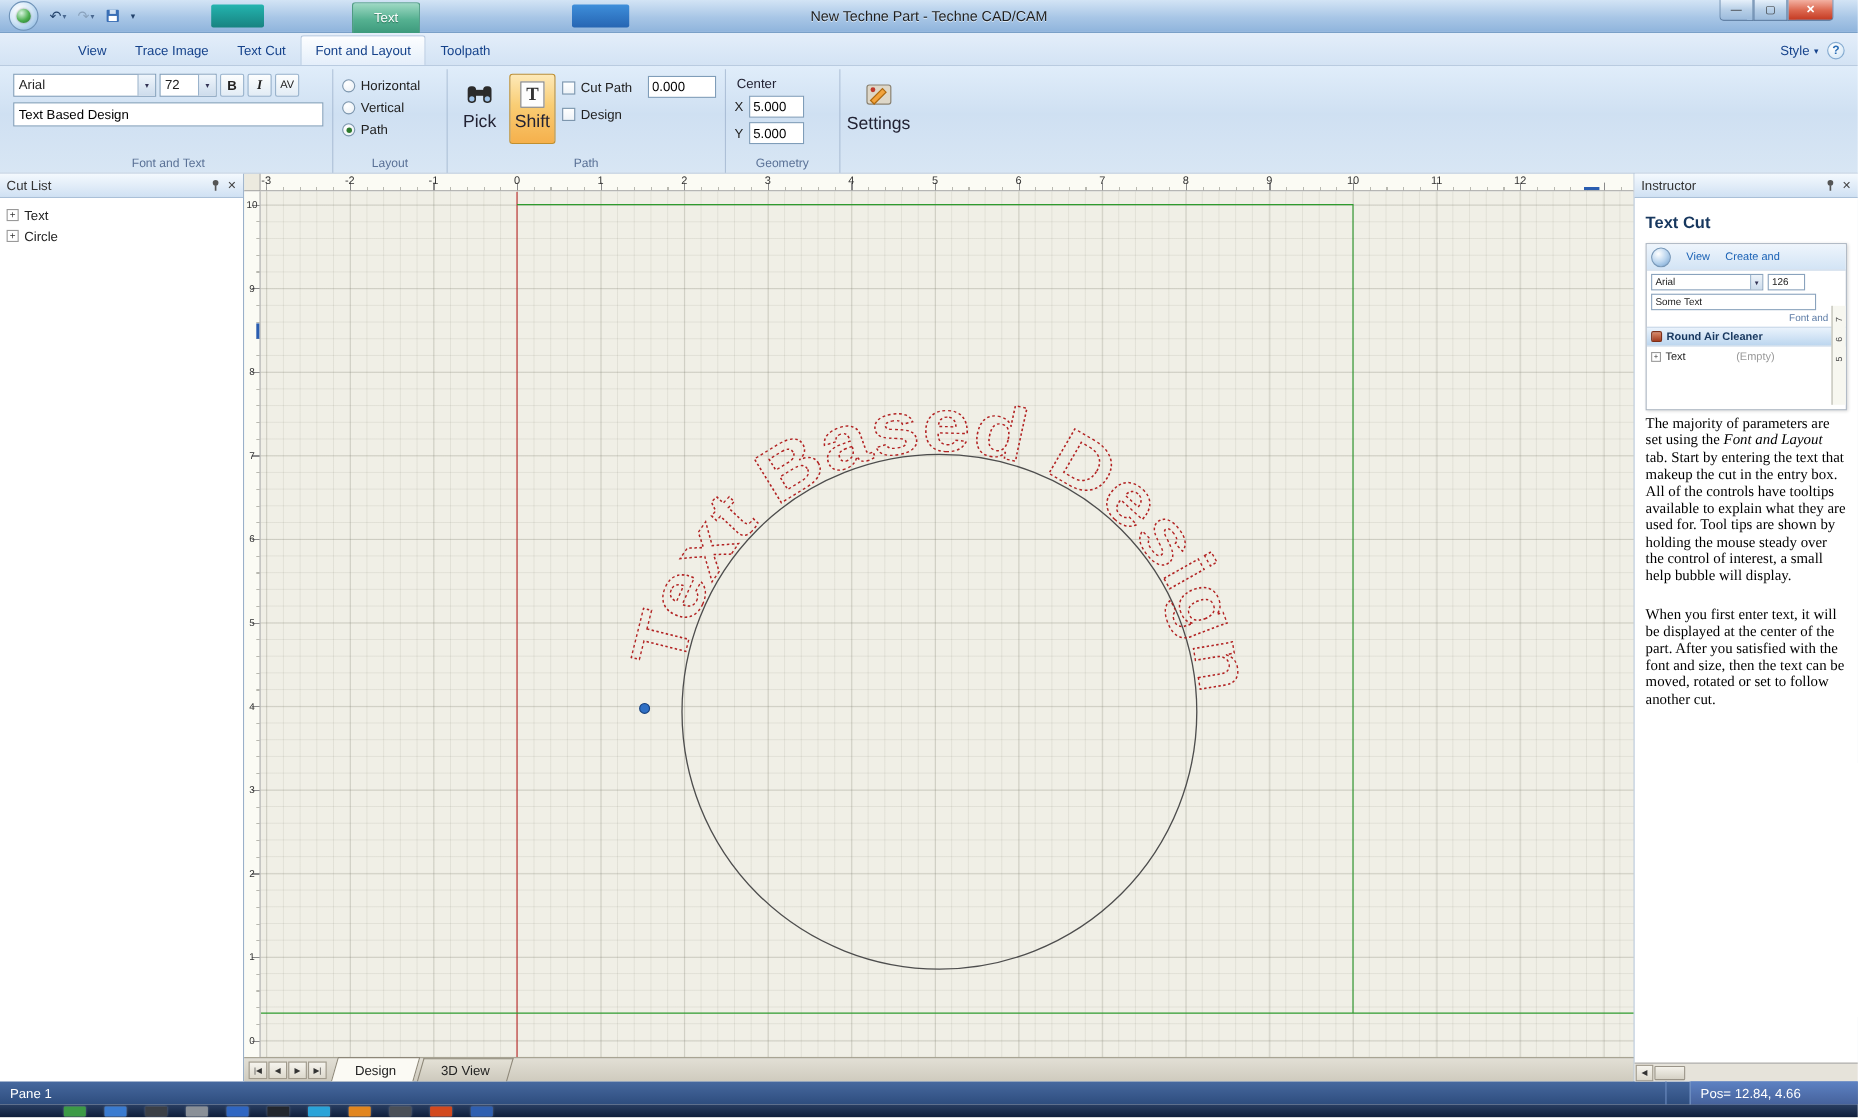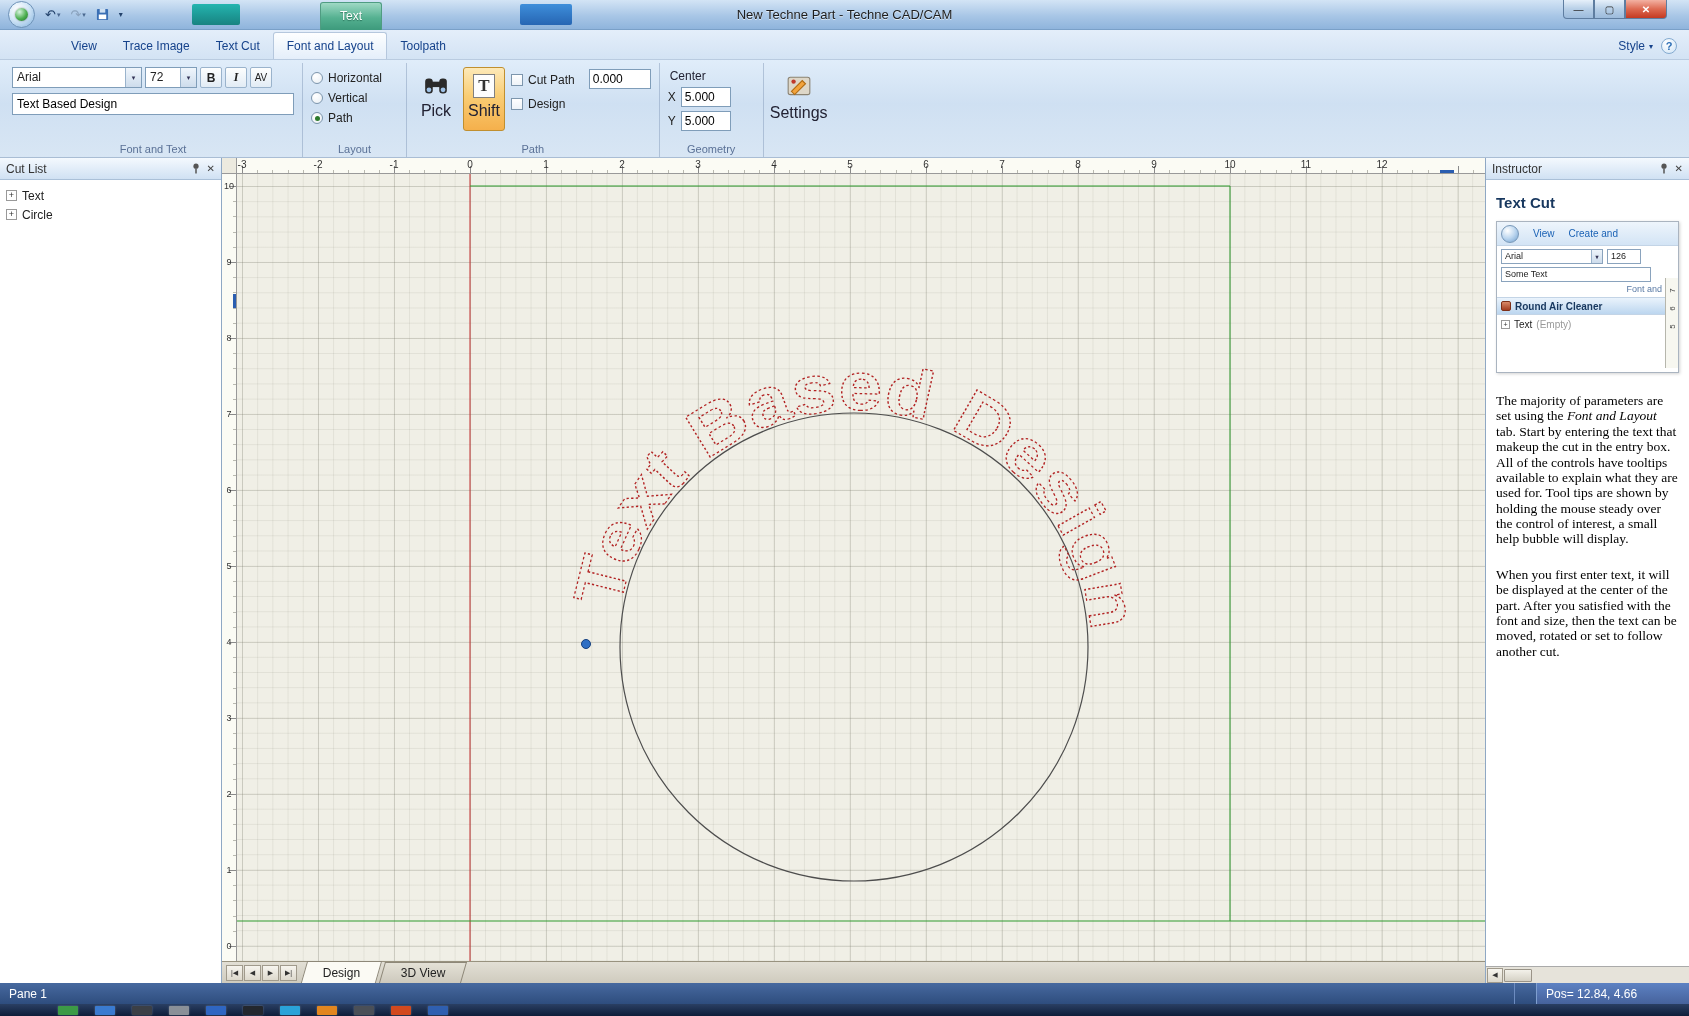--- a/index.html
+++ b/index.html
@@ -127,24 +127,24 @@
   .mini-combo { display:flex; width:102px; height:15px; border:1px solid #8aa3bd; background:#fff; }
   .mini-combo i { flex:1; font-style:normal; padding:1px 3px; font-size:9px; }
   .mini-combo b { width:11px; font-size:6px; background:linear-gradient(#eef4fa,#cddcec); border-left:1px solid #9ab3cc; display:flex; align-items:center; justify-content:center; color:#335; }
   .mini-size { width:34px; height:15px; border:1px solid #8aa3bd; background:#fff; padding:1px 3px; font-size:9px; }
   .mini-input { width:150px; height:15px; border:1px solid #8aa3bd; background:#fff; padding:1px 3px; font-size:9px; }
   .mini-grp { text-align:right; color:#5a7aa5; font-size:9px; padding:2px 16px 3px 0; }
   .mini-bar { height:18px; background:linear-gradient(#eaf3fc,#bcd6ef); border-top:1px solid #c3d4e6; border-bottom:1px solid #c3d4e6; display:flex; align-items:center; gap:4px; padding:0 4px; font-weight:bold; color:#17375e; font-size:10px; }
   .mini-ico { width:10px; height:10px; border-radius:2px; background:linear-gradient(#d98a6a,#a33c20); border:1px solid #7d2f18; }
   .mini-tree { display:flex; align-items:center; gap:4px; padding:4px 4px; font-size:10px; }
   .mini-tree .expander { width:9px; height:9px; font-size:7px; line-height:7px; }
-  .mini-empty { color:#999; }
+  .mini-empty { color:#999;margin-left:42px; }
   .mini-ruler { position:absolute; right:0; top:56px; bottom:4px; width:13px; border-left:1px solid #b6b6ac; background:#f7f7f0; display:flex; flex-direction:column; align-items:center; gap:9px; padding-top:8px; }
   .mrd { transform:rotate(-90deg); font-size:8px; color:#444; }
-  .ipara { font-family:"Liberation Serif",serif; font-size:13.5px; line-height:1.14; color:#000; margin-top:20px; }
+  .ipara { font-family:"Liberation Serif",serif; font-size:13.5px; line-height:1.14; color:#000; margin-top:4px; }
   .ipara + .ipara { margin-top:20px; }
   .ipara em { font-style:italic; }
   .iscroll { height:17px; border-top:1px solid #aaa; background:#e6e3da; display:flex; align-items:center; padding-left:1px; gap:1px; }
   .iscroll .nb { height:15px; width:16px; }
   .iscroll .thumb { width:28px; height:13px; border:1px solid #9a9488; background:linear-gradient(#f3f1ea,#d5d1c5); border-radius:1px; cursor:grab; }
 
   
   .statusbar { height:21px; background:linear-gradient(#47699f,#2e4d7e); display:flex; align-items:center; color:#fff; font-size:12px; }
   .status-pane { padding-left:9px; }
   .status-spacer { flex:1; }

